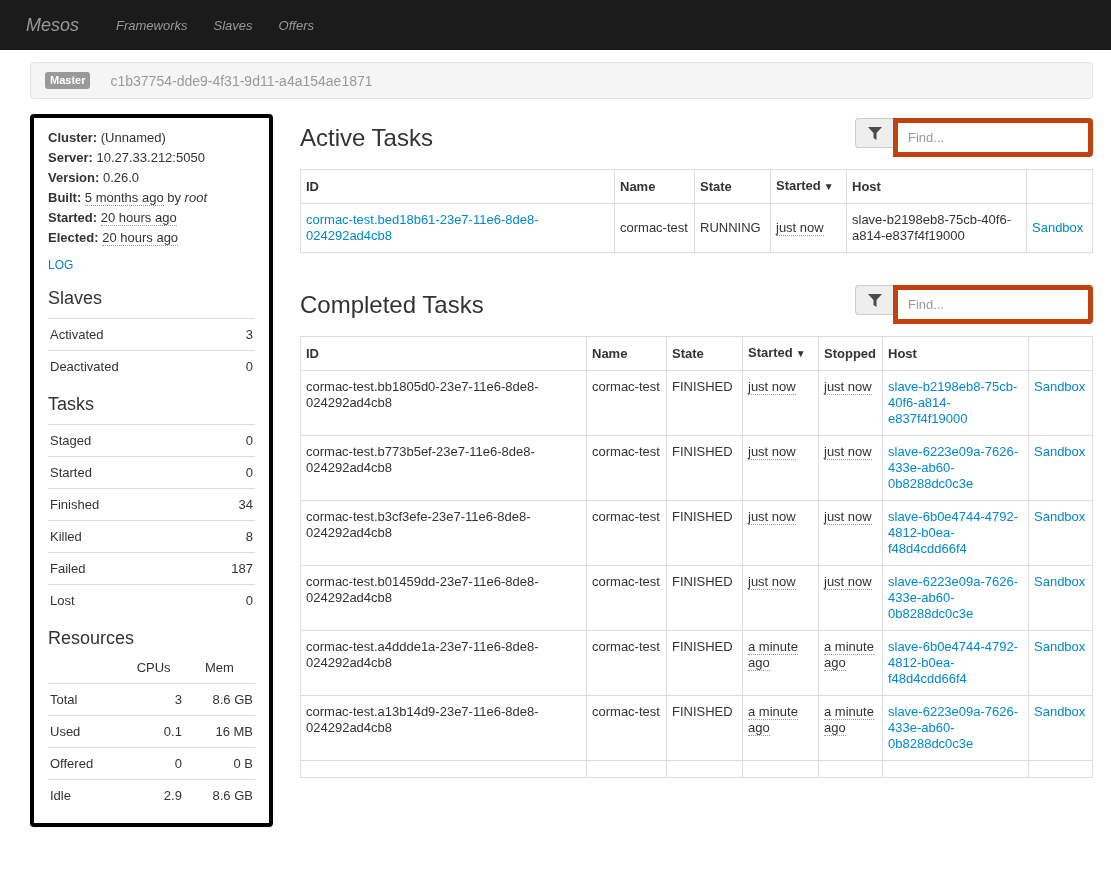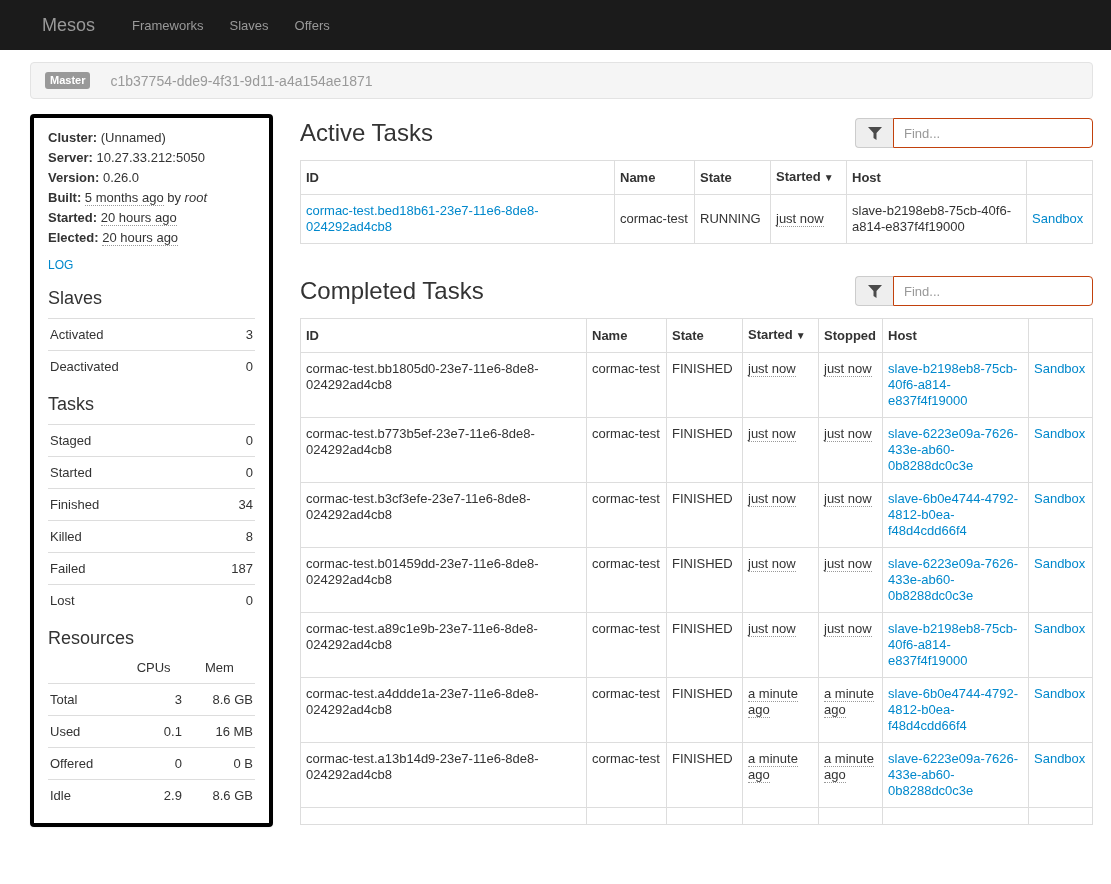--- a/index.html
+++ b/index.html
@@ -12,21 +12,22 @@
   }
   a { text-decoration: none; cursor: pointer; }
   .link { color: #0088cc; }
 
   
   .navbar {
     height: 50px;
     background: #1b1b1b;
     display: flex;
     align-items: center;
-    padding: 0 42px;
+    padding: 0 26px;
+    font-style: italic;
   }
   .brand { font-size: 18px; color: #999; margin-right: 24px; }
   .nav { list-style: none; display: flex; }
   .nav li a {
     display: block;
     padding: 16px 13px;
     color: #999;
     font-size: 13px;
   }
 
@@ -83,22 +84,22 @@
   h3 { font-size: 24px; font-weight: normal; color: #333; line-height: 30px; }
   .find-group { display: flex; width: 238px; }
   .find-addon {
     width: 38px; height: 30px;
     background: #eee;
     border: 1px solid #ccc; border-right: none;
     border-radius: 4px 0 0 4px;
     display: flex; align-items: center; justify-content: center;
   }
   .find-input {
-    flex: 1; height: 30px; min-width: 0;
-    border: 1px solid #c2410c; border-radius: 0 4px 4px 0;
+    flex: 1; height: 39px; min-width: 0;
+    border: 5px solid #c2410c; border-radius: 0 4px 4px 0;
     padding: 4px 10px;
     font: 13px "Liberation Sans", "DejaVu Sans", sans-serif;
     color: #555; outline: none;
   }
   .find-input::placeholder { color: #999; }
 
   .task-table {
     width: 100%;
     table-layout: fixed;
     border-collapse: collapse;
@@ -367,29 +368,20 @@
                 <td>cormac-test.b01459dd-23e7-11e6-8de8-024292ad4cb8</td>
                 <td>cormac-test</td>
                 <td>FINISHED</td>
                 <td><span class="time">just now</span></td>
                 <td><span class="time">just now</span></td>
                 <td><a class="link">slave-6223e09a-7626-433e-ab60-0b8288dc0c3e</a></td>
                 <td><a class="link">Sandbox</a></td>
               </tr>
 
 
-              <tr>
-                <td>cormac-test.a89c1e9b-23e7-11e6-8de8-024292ad4cb8</td>
-                <td>cormac-test</td>
-                <td>FINISHED</td>
-                <td><span class="time">just now</span></td>
-                <td><span class="time">just now</span></td>
-                <td><a class="link">slave-b2198eb8-75cb-40f6-a814-e837f4f19000</a></td>
-                <td><a class="link">Sandbox</a></td>
-              </tr>
 
               <tr>
                 <td>cormac-test.a4ddde1a-23e7-11e6-8de8-024292ad4cb8</td>
                 <td>cormac-test</td>
                 <td>FINISHED</td>
                 <td><span class="time">a minute ago</span></td>
                 <td><span class="time">a minute ago</span></td>
                 <td><a class="link">slave-6b0e4744-4792-4812-b0ea-f48d4cdd66f4</a></td>
                 <td><a class="link">Sandbox</a></td>
               </tr>

